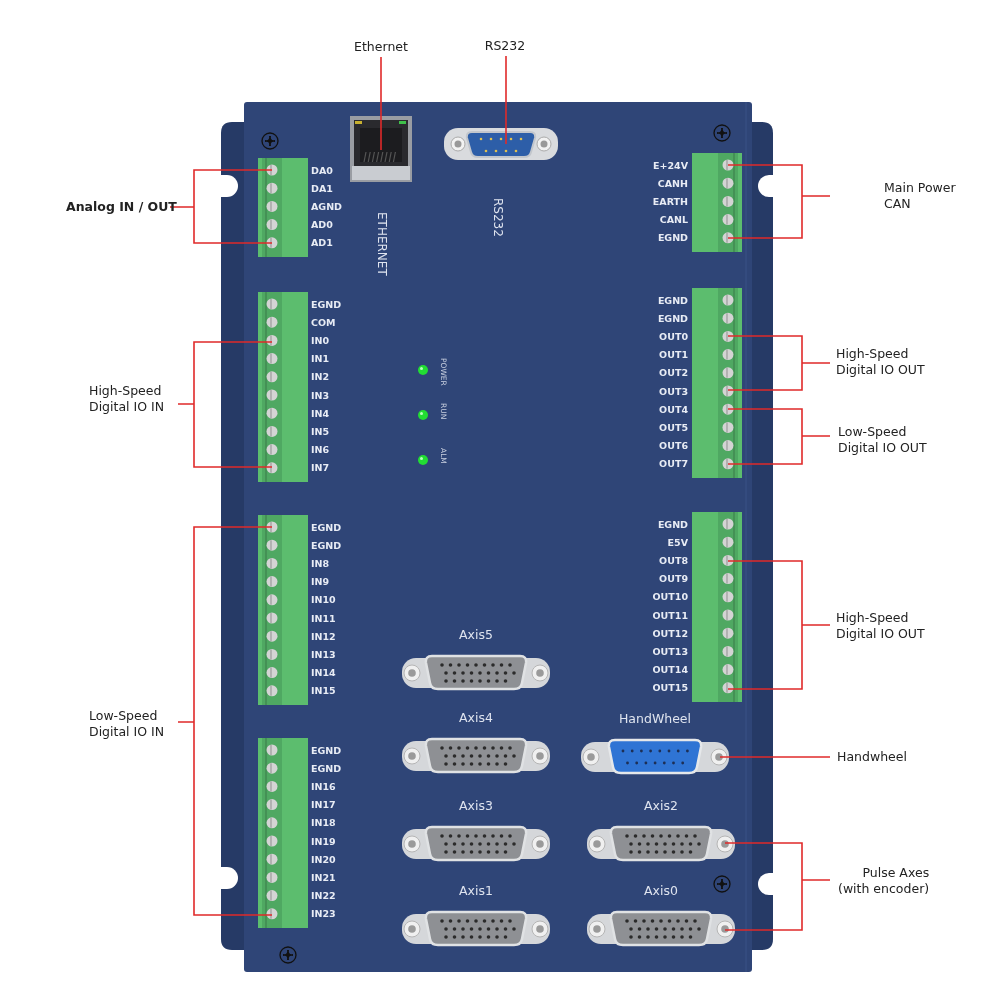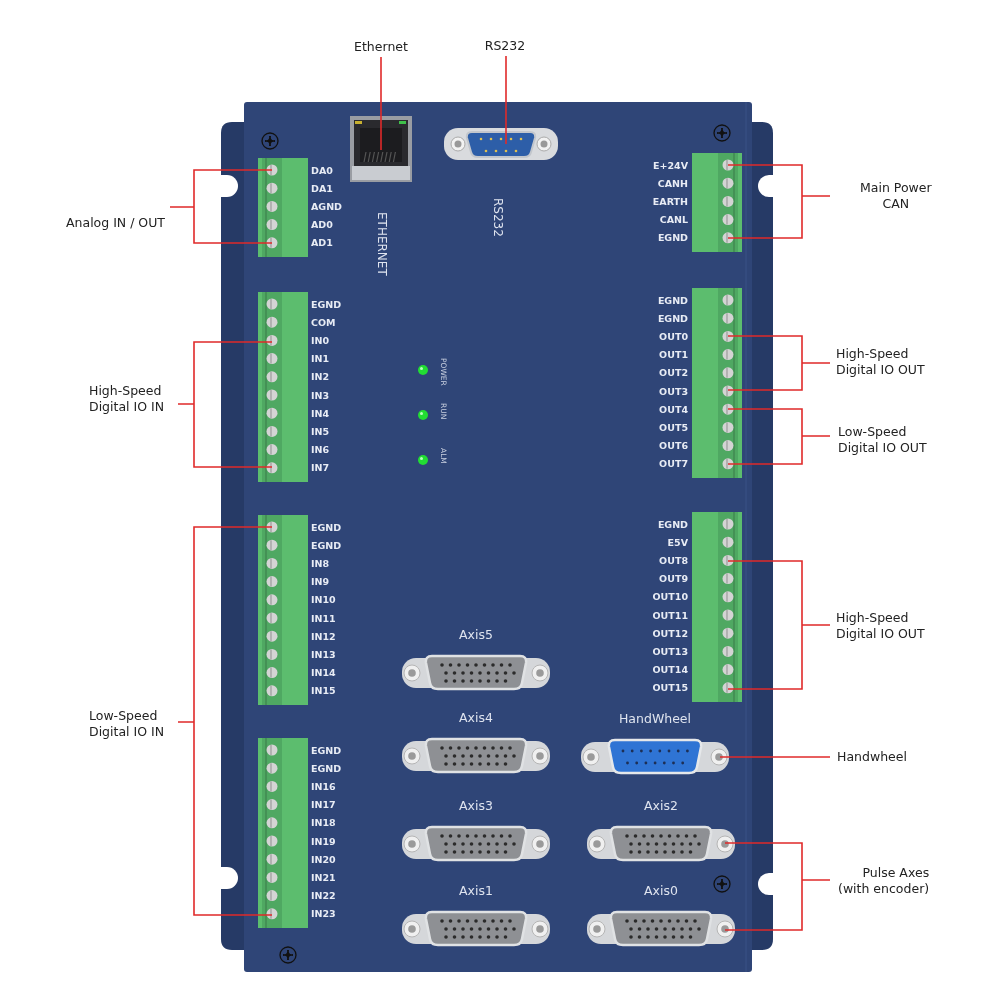--- a/index.html
+++ b/index.html
@@ -700,23 +700,23 @@
         <path d="M272,527 L194,527 L194,915 L272,915 M194,722 L178,722"></path>
         <path d="M720,757 L830,757"></path>
         <path d="M725,843 L802,843 L802,930 L725,930 M802,880 L830,880"></path>
       </g>
 
   <text x="381" y="51" text-anchor="middle" font-family="DejaVu Sans, sans-serif" font-size="12.5" fill="#222">Ethernet</text>
   <text x="505" y="50" text-anchor="middle" font-family="DejaVu Sans, sans-serif" font-size="12.5" fill="#222">RS232</text>
 </svg>
 
 
-<div class="callout" style="left:66px; top:215px;"><span>Analog IN / OUT</span></div>
-
-<div class="callout" style="left:860px; top:180px;text-align:center;">
+<div class="callout" style="left:66px; top:199px;font-weight:bold;"><span>Analog IN / OUT</span></div>
+
+<div class="callout" style="left:884px; top:180px;">
   <div>Main Power</div>
   <div>CAN</div>
 </div>
 
 <div class="callout" style="left:89px; top:383px;">
   <div>High-Speed</div>
   <div>Digital IO IN</div>
 </div>
 
 <div class="callout" style="left:836px; top:346px;">

